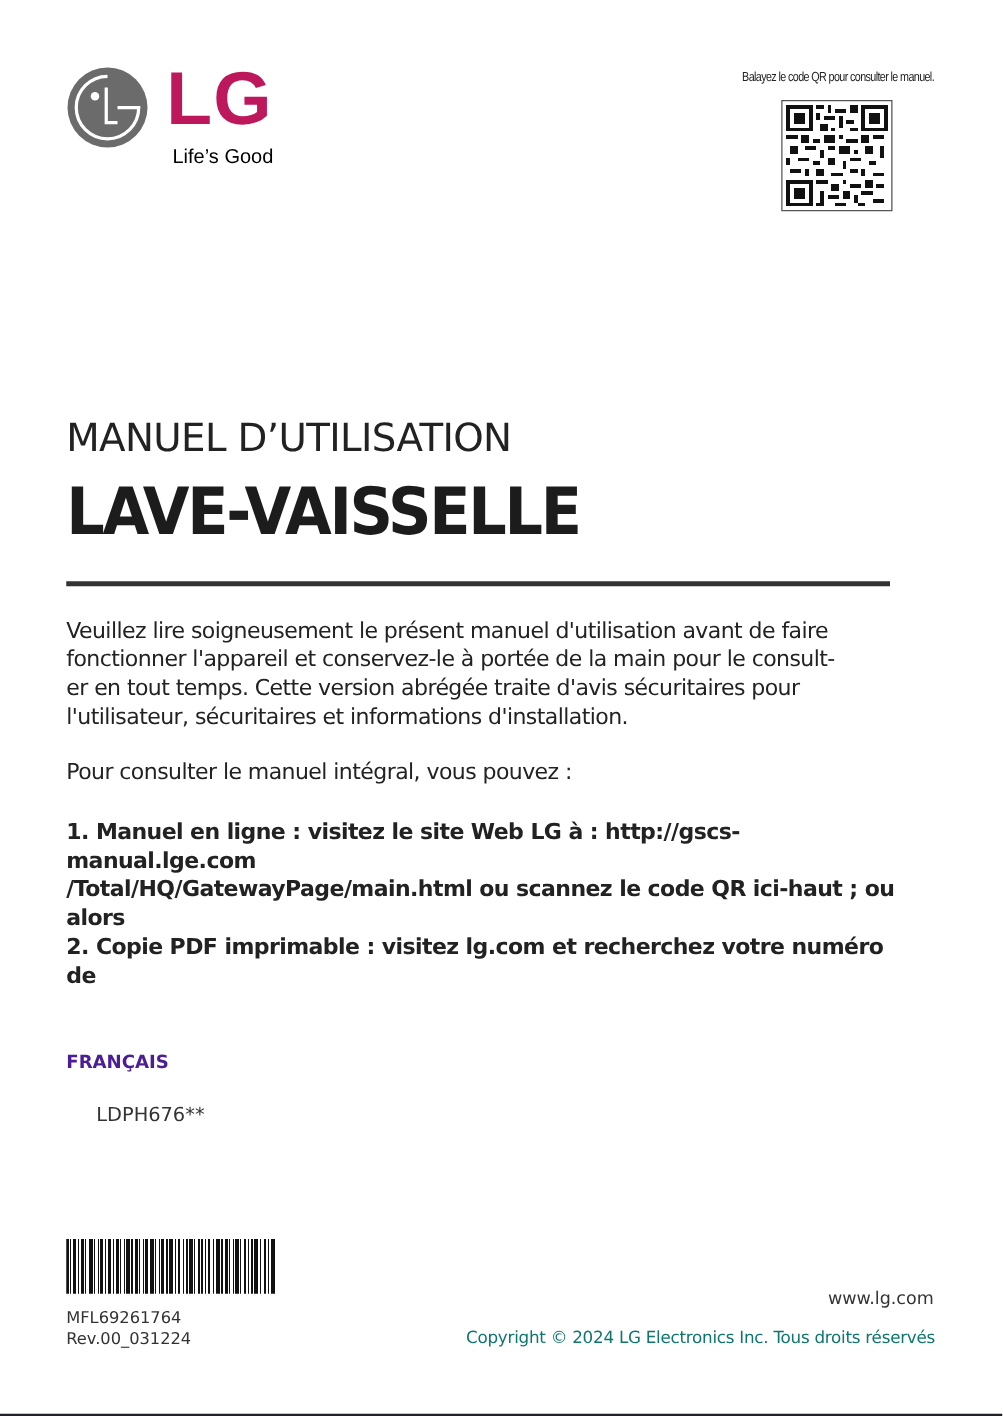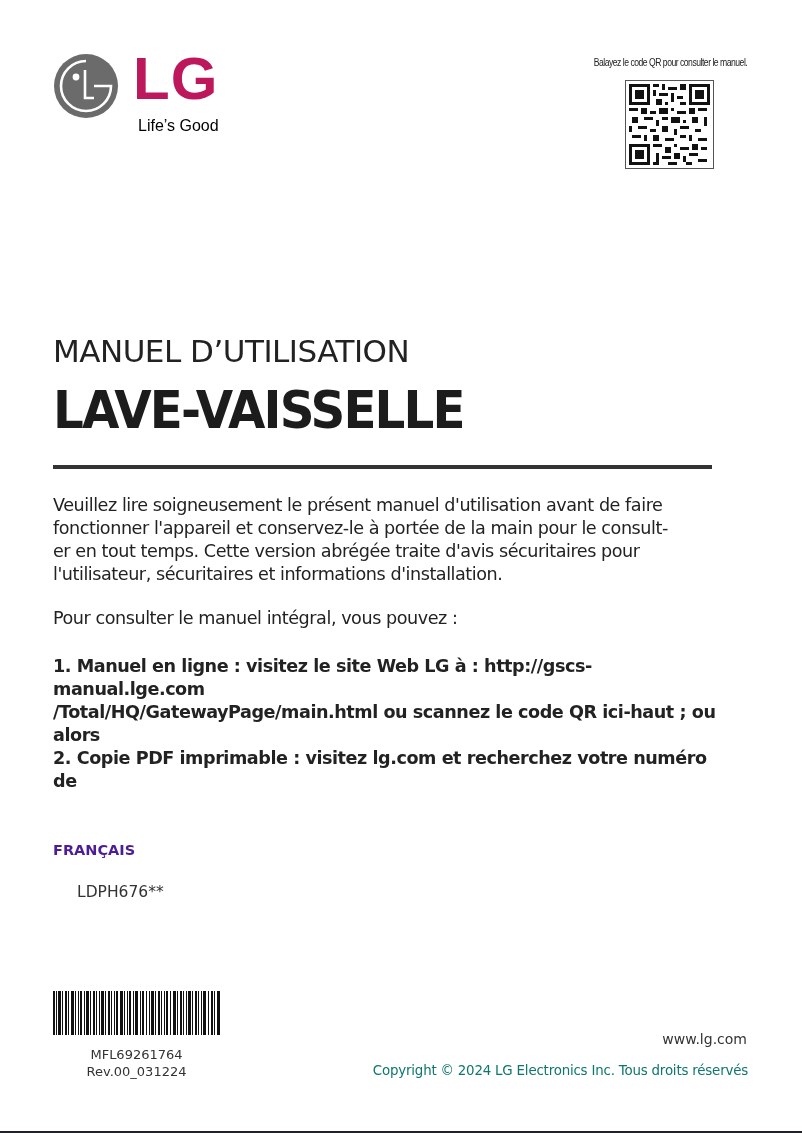--- a/index.html
+++ b/index.html
@@ -122,21 +122,21 @@
     }
 
     
     .barcode {
       left: 53px; top: 991px;
       width: 167px; height: 44px;
     }
     .barcode-num {
       left: 53px; top: 1046px;
       width: 167px;
-      text-align: center;
+      text-align: left;
       font-family: "DejaVu Sans", sans-serif;
       font-size: 13px;
       color: #333;
       line-height: 17px;
     }
 
     
     .website {
       right: 55px; top: 1031px;
       font-family: "DejaVu Sans", sans-serif;

